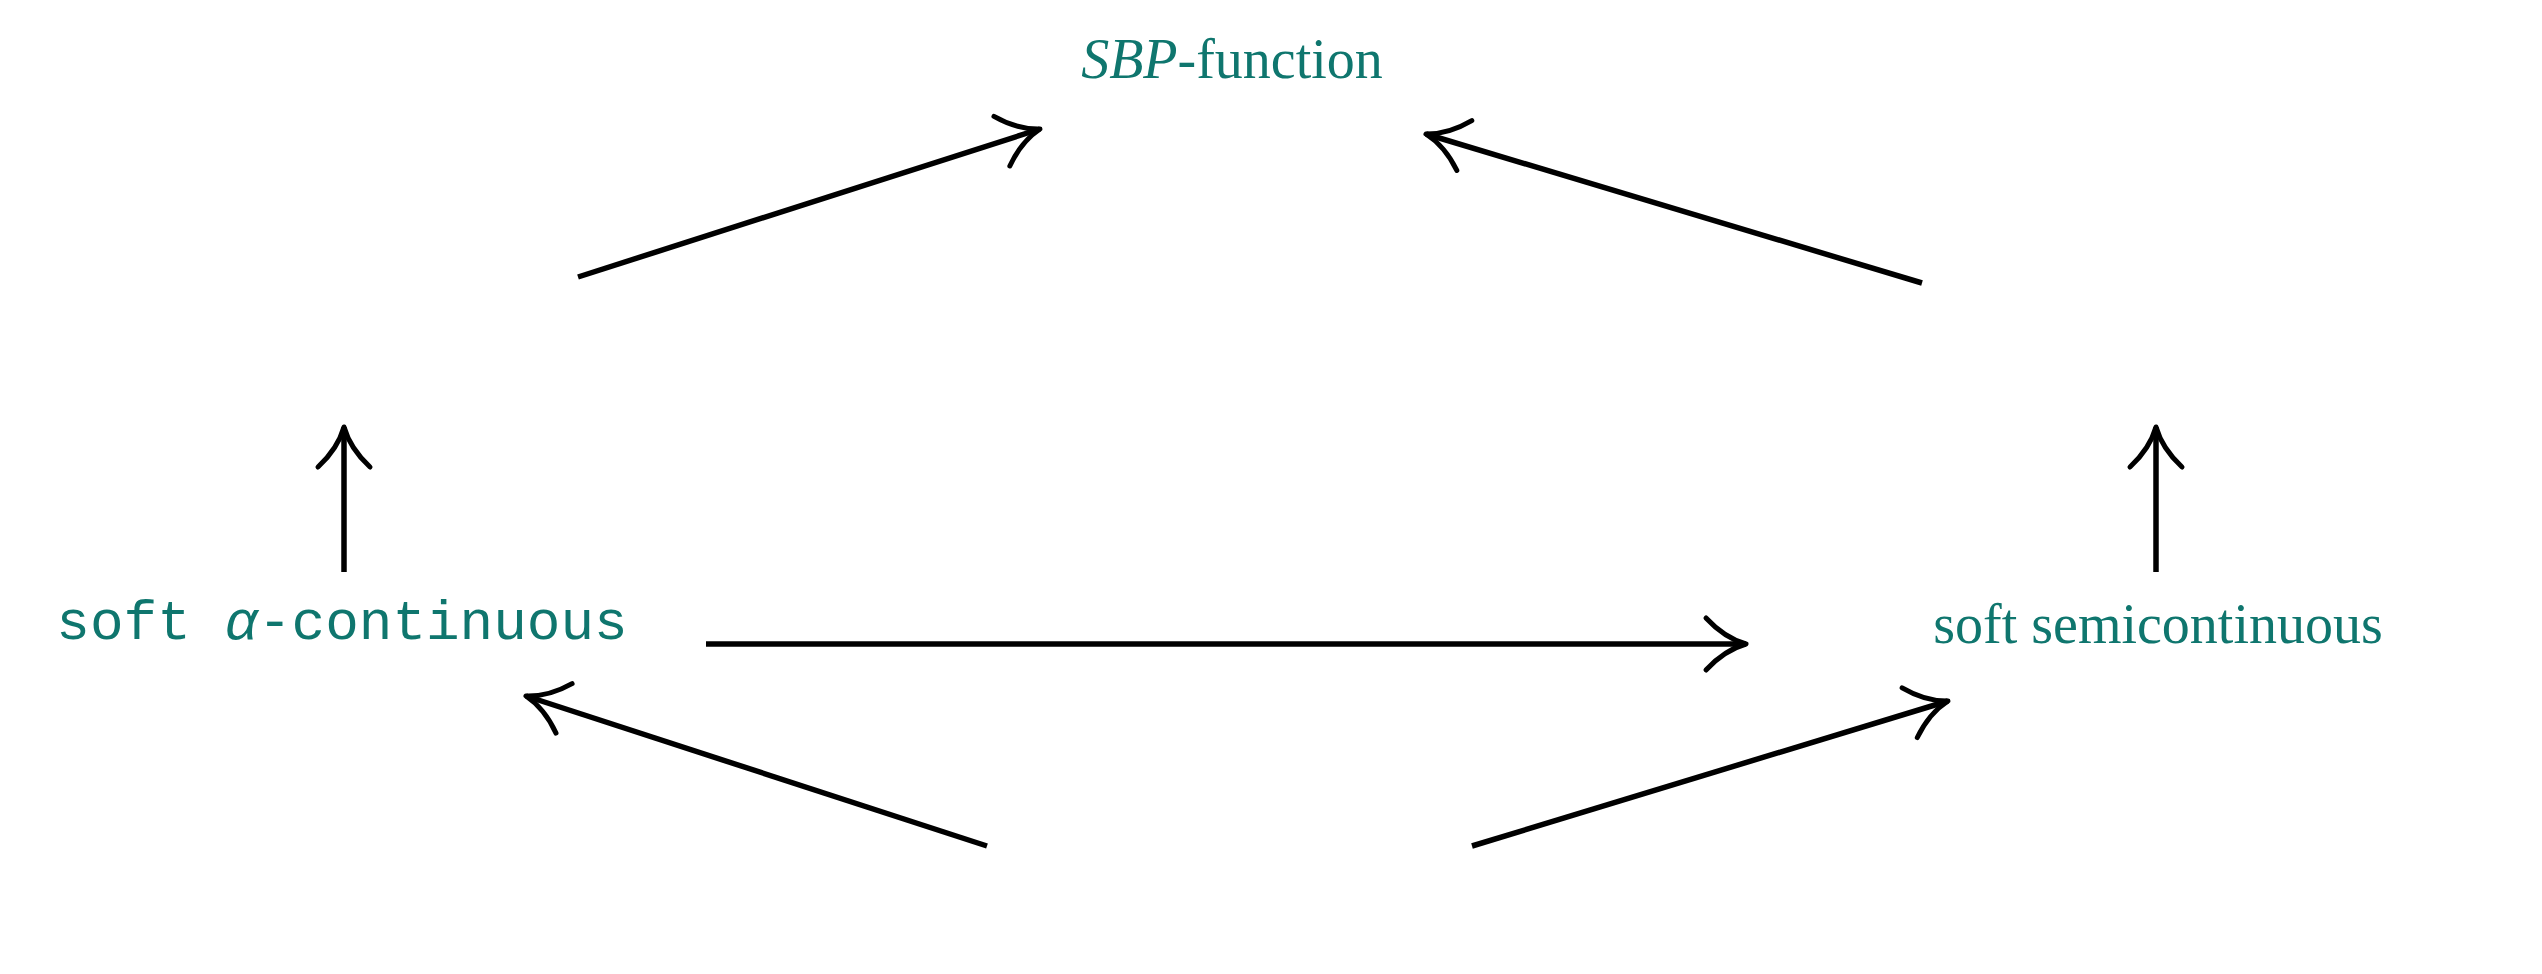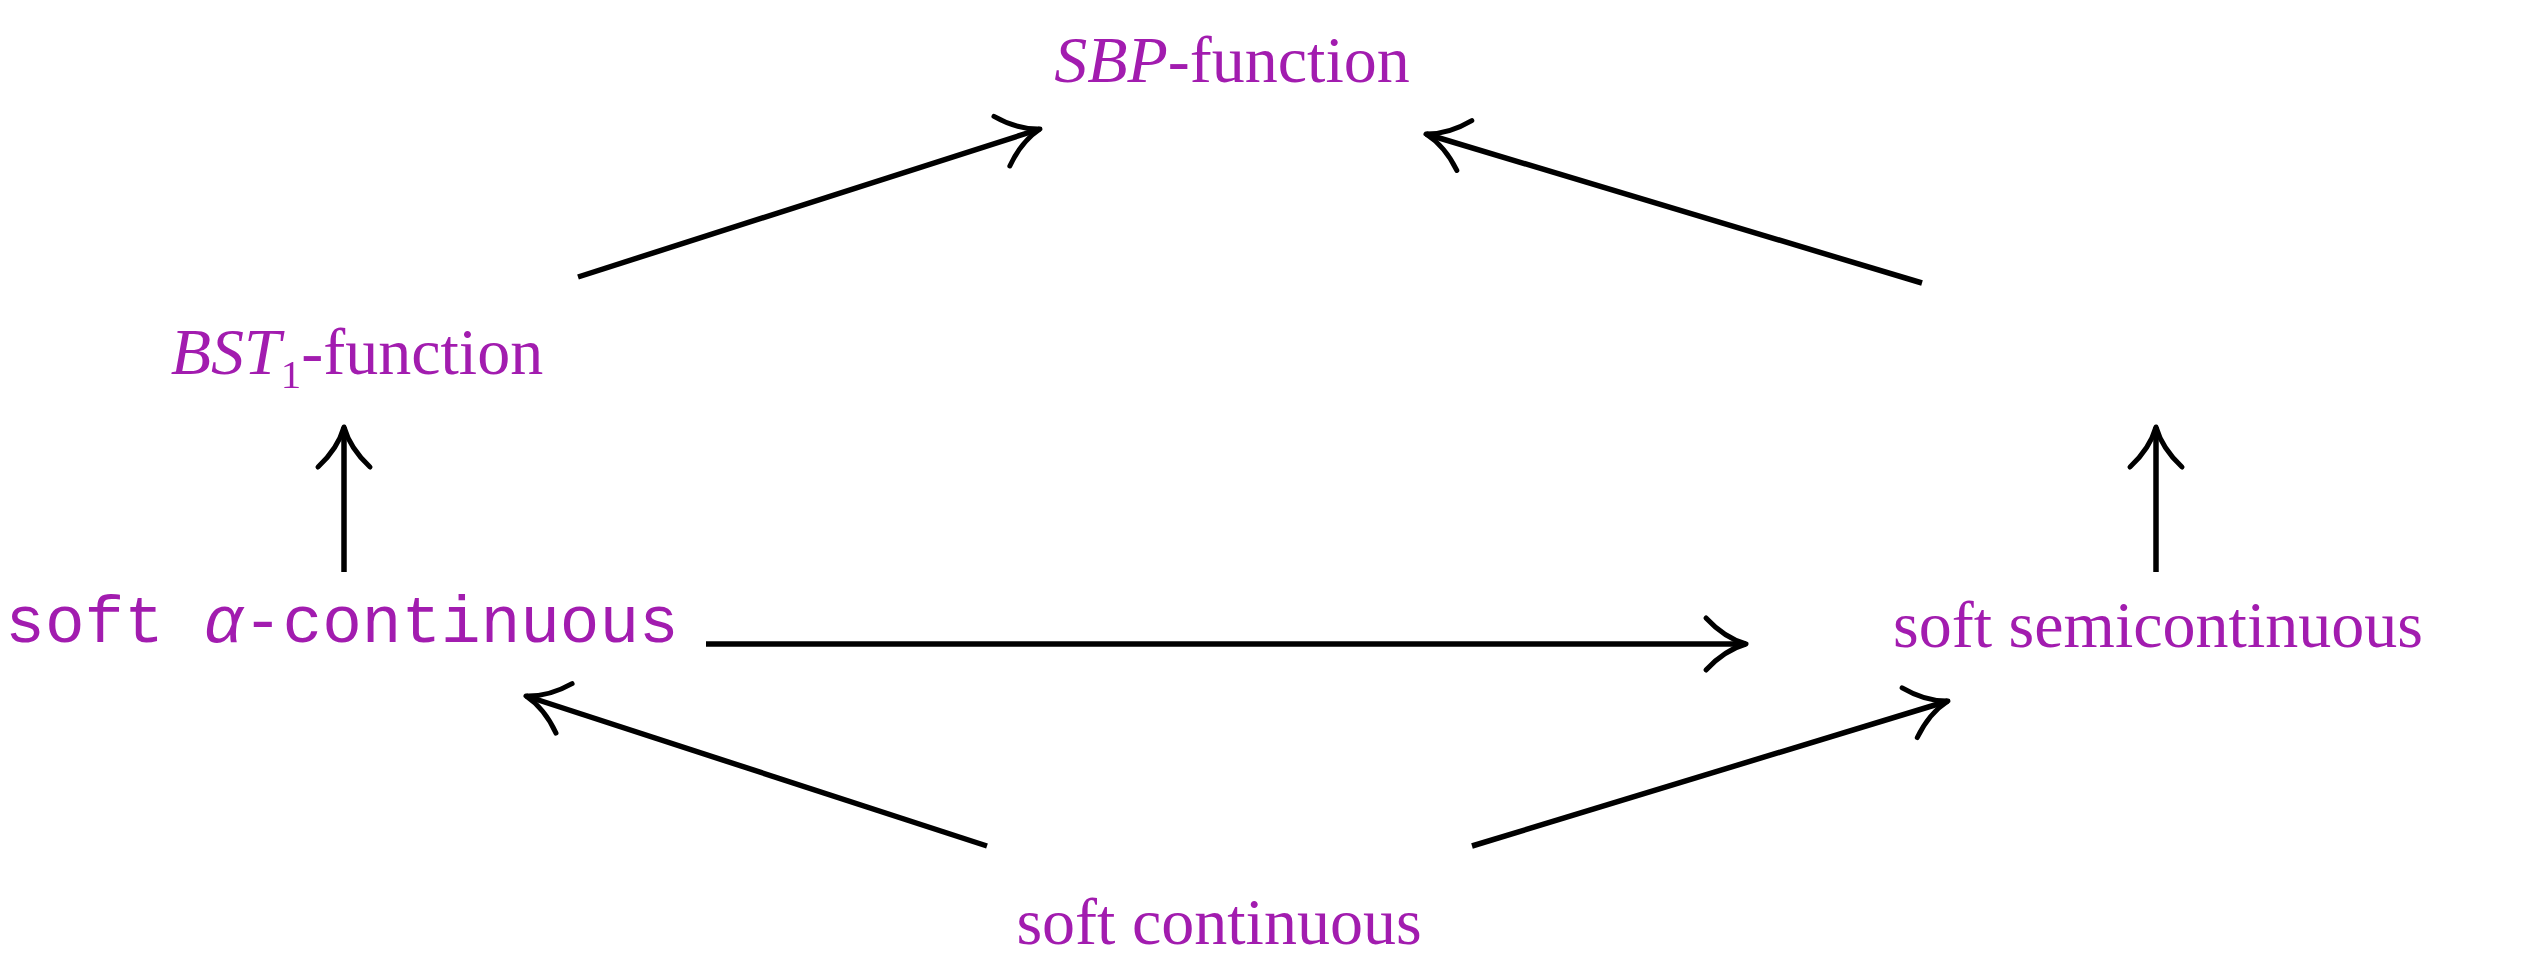--- a/index.html
+++ b/index.html
@@ -24,24 +24,24 @@
     height: 100%;
   }
   .arrows line {
     stroke: #000000;
     stroke-width: 5.5;
     stroke-linecap: butt;
   }
   .node {
     position: absolute;
     transform: translate(-50%, -50%);
-    font-size: 66px;
+    font-size: 56px;
     line-height: 1.1;
     white-space: nowrap;
-    color: #a21caf;
+    color: #0f766e;
   }
   .node .math {
     font-style: italic;
   }
   .node sub {
     font-style: normal;
     font-size: 62%;
     line-height: 0;
   }
   
@@ -70,30 +70,24 @@
     <line x1="2156" y1="572" x2="2156" y2="427" marker-end="url(#tikz-head)"></line>
     <line x1="706" y1="644" x2="1746" y2="644" marker-end="url(#tikz-head)"></line>
     <line x1="987" y1="846" x2="526" y2="696" marker-end="url(#tikz-head)"></line>
     <line x1="1472" y1="846" x2="1948" y2="701" marker-end="url(#tikz-head)"></line>
   </svg>
 
   <div class="node pos-sbp">
     <span class="math">SBP</span><sub></sub><span>-function</span>
   </div>
 
-  <div class="node pos-bst1">
-    <span class="math">BST</span><sub>1</sub><span>-function</span>
-  </div>
 
 
   <div class="node pos-alpha">
     <span>soft </span><span class="math">α</span><span>-continuous</span>
   </div>
 
   <div class="node pos-semi">
     <span>soft semicontinuous</span>
   </div>
 
-  <div class="node pos-cont">
-    <span>soft continuous</span>
-  </div>
 
 </div>
 
 </body></html>

